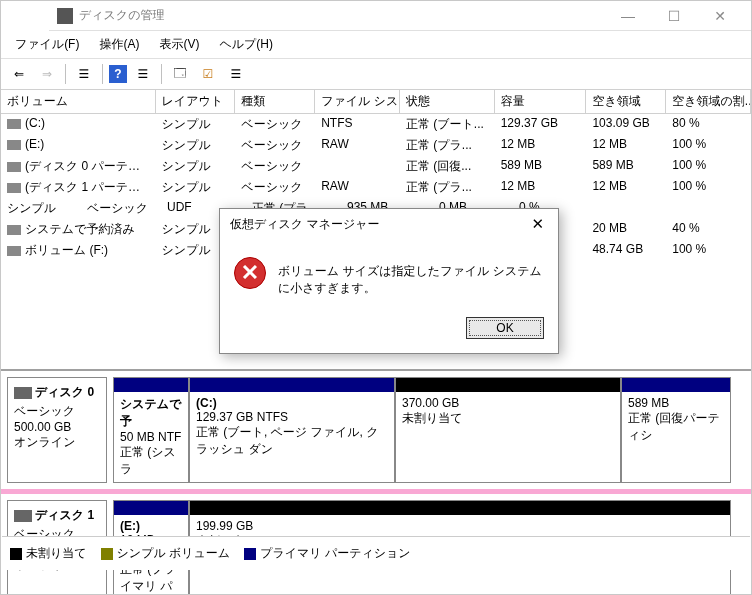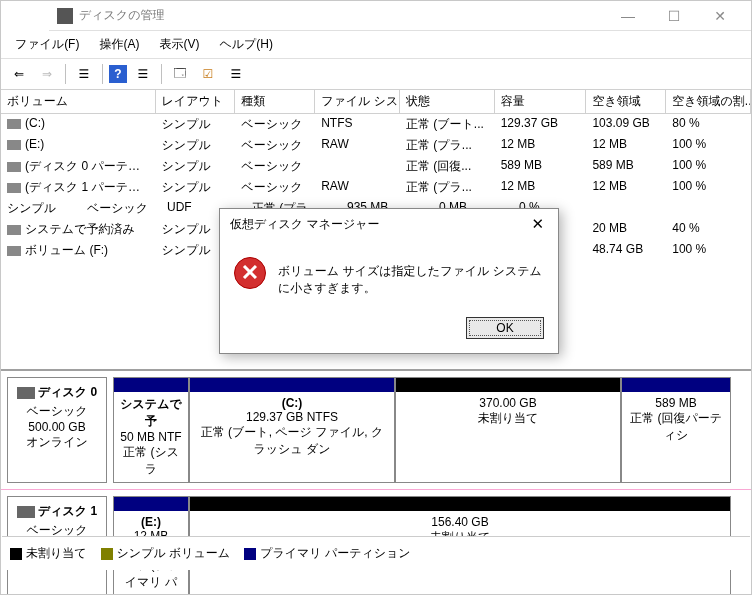--- a/index.html
+++ b/index.html
@@ -15,21 +15,21 @@
 .tbtn { width: 24px; height: 22px; border:1px solid transparent; display:flex; align-items:center; justify-content:center; }
 .tsep { width:1px; height:20px; background:#c0c0c0; margin:0 2px; }
 .grid { border-bottom: 2px solid #a0a0a0; }
 .grid-header { display:flex; background:#fff; }
 .col { border-right:1px solid #d0d0d0; border-bottom:1px solid #d0d0d0; padding:3px 6px; font-size:12px; overflow:hidden; white-space:nowrap; }
 .grid-body .row { display:flex; }
 .grid-body .cell { padding:2px 6px; font-size:12px; overflow:hidden; white-space:nowrap; text-overflow:ellipsis; }
 .c0{width:155px} .c1{width:80px} .c2{width:80px} .c3{width:85px} .c4{width:95px} .c5{width:92px} .c6{width:80px} .c7{width:85px}
 .vol-icon { display:inline-block; width:14px; height:10px; background:#888; margin-right:4px; vertical-align:middle; }
 .dvd-icon { display:inline-block; width:12px; height:12px; border:1px solid #aa8800; border-radius:50%; margin-right:4px; vertical-align:middle; background:radial-gradient(circle,#fff 30%,#ddccaa 31%); }
-.diskpanel { display:flex; border-bottom:1px solid #f9a8d4;text-align:center; }
+.diskpanel { display:flex; border-bottom:5px solid #f9a8d4; }
 .diskinfo { width:100px; border:1px solid #888; margin:6px 3px 6px 6px; padding:6px; }
 .diskinfo .dname { font-weight: normal; margin-bottom:2px; }
 .diskinfo .dicon { display:inline-block; width:18px; height:12px; background:#666; margin-right:3px; vertical-align:middle; }
 .partrow { flex:1; display:flex; margin:6px 6px 6px 3px; gap:0; }
 .part { border:1px solid #888; padding:4px 6px; overflow:hidden; }
 .part .bar { height:14px; margin:-4px -6px 4px -6px; }
 .bar-primary { background:#000080; }
 .bar-unalloc { background:#000; }
 .legend { padding:8px 8px; display:flex; gap:14px; border-top:1px solid #ccc; margin-top:auto; position:absolute; bottom:24px; left:1px; right:1px; background:#fff;}
 .legbox { display:inline-block; width:12px; height:12px; margin-right:4px; vertical-align:middle; }
@@ -203,21 +203,21 @@
       </div>
       <div class="partrow">
         <div class="part" style="width: 76px;">
           <div class="bar bar-primary"></div>
           <div><b>(E:)</b></div>
           <div>12 MB RAW</div>
           <div>正常 (プライマリ パ</div>
         </div>
         <div class="part" style="width: 542px;">
           <div class="bar bar-unalloc"></div>
-          <div>156.40 GB</div>
+          <div>199.99 GB</div>
           <div>未割り当て</div>
         </div>
       </div>
     </div>
   </div>
 
 <div class="legend">
   <span><span class="legbox" style="background:#000"></span><span>未割り当て</span></span>
   <span><span class="legbox" style="background:#808000"></span><span>シンプル ボリューム</span></span>
   <span><span class="legbox" style="background:#000080"></span><span>プライマリ パーティション</span></span>

